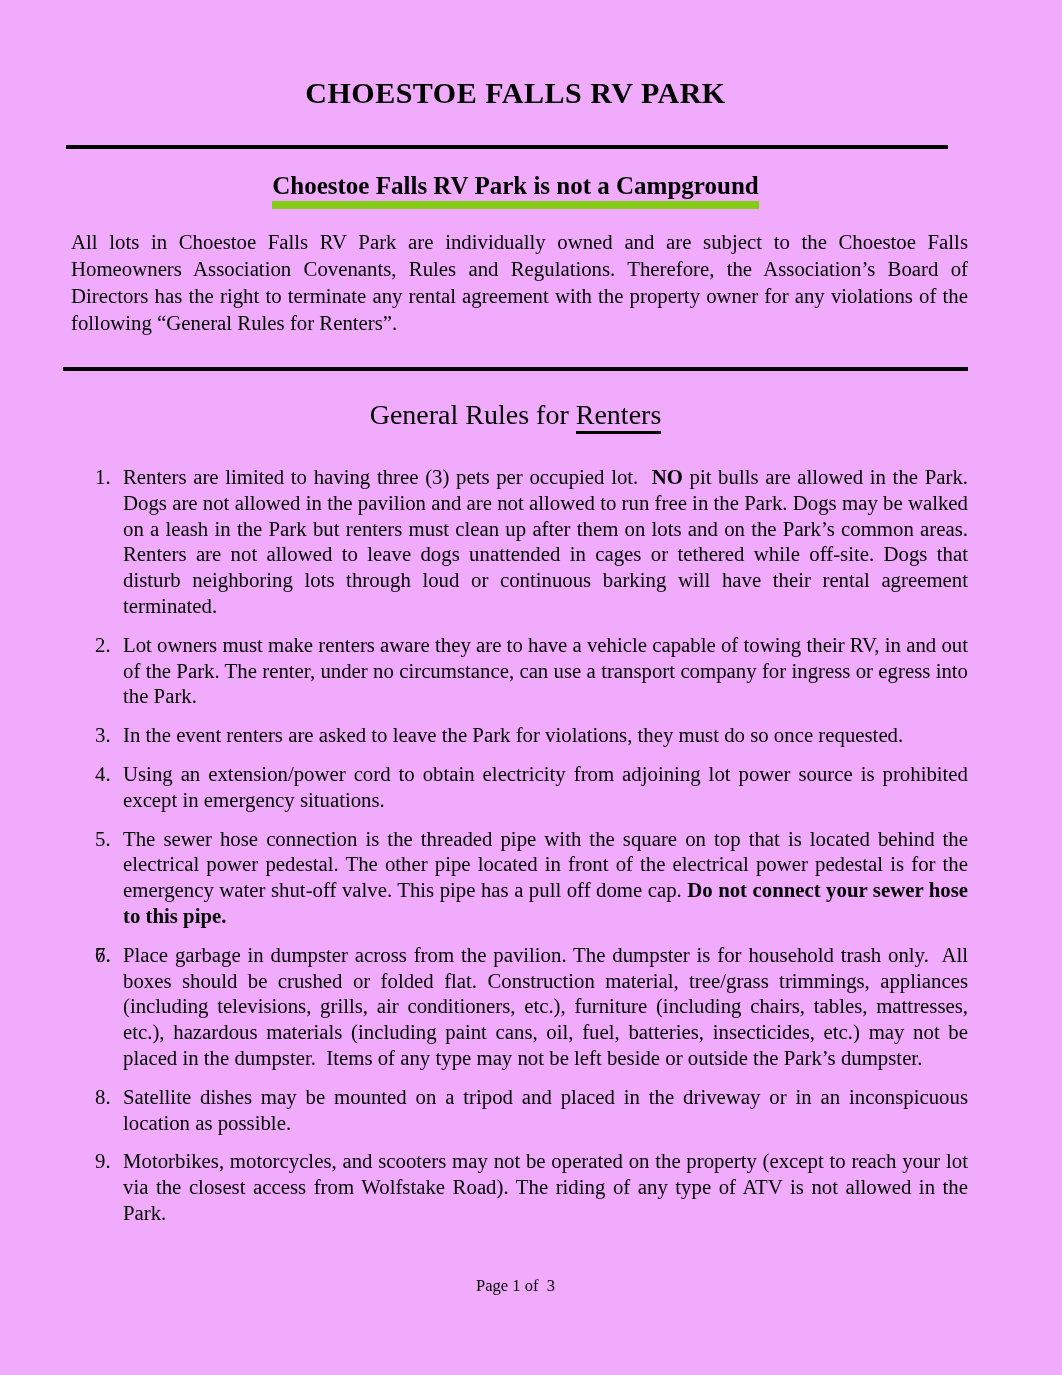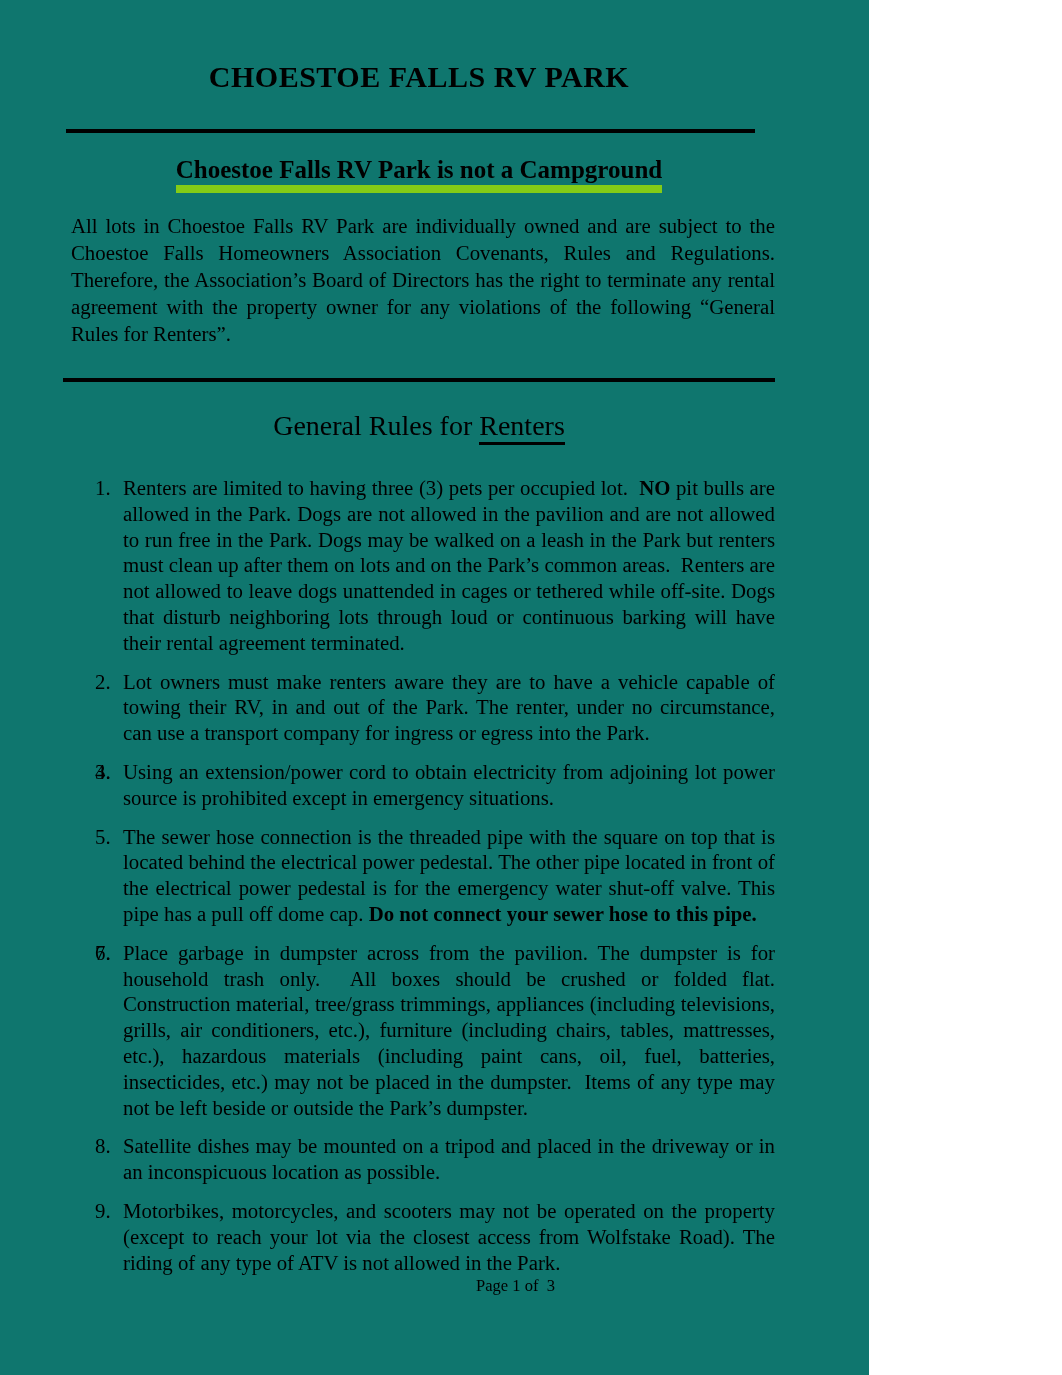--- a/index.html
+++ b/index.html
@@ -2,25 +2,25 @@
 <html><head>
 <meta charset="utf-8">
 <style>
   html, body {
     margin: 0;
     padding: 0;
     background: #ffffff;
   }
   .page {
     position: relative;
-    width: 869px;
+    width: 1062px;
     height: 1375px;
     box-sizing: border-box;
-    padding: 60px 94px 0 63px;
-    background: #0f766e;
+    padding: 76px 94px 0 63px;
+    background: #f0abfc;
     color: #000000;
     font-family: "Liberation Serif", "DejaVu Serif", serif;
     overflow: hidden;
   }
   .doc-title {
     margin: 0;
     font-size: 30px;
     line-height: 33px;
     font-weight: bold;
     text-align: center;
@@ -115,21 +115,21 @@
 
   <p class="intro">All lots in Choestoe Falls RV Park are individually owned and are subject to the Choestoe Falls Homeowners Association Covenants, Rules and Regulations. Therefore, the Association’s Board of Directors has the right to terminate any rental agreement with the property owner for any violations of the following “General Rules for Renters”.</p>
 
   <div class="divider-2"></div>
 
   <h3 class="section-heading"><span>General Rules for </span><span class="underlined">Renters</span></h3>
 
   <div class="rules">
       <div class="rule"><span class="rule-number">1.</span><span class="rule-text"><span>Renters are limited to having three (3) pets per occupied lot.  </span><b>NO</b><span> pit bulls are allowed in the Park. Dogs are not allowed in the pavilion and are not allowed to run free in the Park. Dogs may be walked on a leash in the Park but renters must clean up after them on lots and on the Park’s common areas.  Renters are not allowed to leave dogs unattended in cages or tethered while off-site. Dogs that disturb neighboring lots through loud or continuous barking will have their rental agreement terminated.</span></span></div>
       <div class="rule"><span class="rule-number">2.</span><span class="rule-text"><span>Lot owners must make renters aware they are to have a vehicle capable of towing their RV, in and out of the Park. The renter, under no circumstance, can use a transport company for ingress or egress into the Park.</span></span></div>
-      <div class="rule"><span class="rule-number">3.</span></div>
+      <div class="rule"><span class="rule-number">3.</span><span class="rule-text"><span>In the event renters are asked to leave the Park for violations, they must do so once requested.</span></span></div>
       <div class="rule"><span class="rule-number">4.</span><span class="rule-text"><span>Using an extension/power cord to obtain electricity from adjoining lot power source is prohibited except in emergency situations.</span></span></div>
       <div class="rule"><span class="rule-number">5.</span><span class="rule-text"><span>The sewer hose connection is the threaded pipe with the square on top that is located behind the electrical power pedestal. The other pipe located in front of the electrical power pedestal is for the emergency water shut-off valve. This pipe has a pull off dome cap. </span><b>Do not connect your sewer hose to this pipe.</b></span></div>
       <div class="rule"><span class="rule-number">6.</span></div>
       <div class="rule"><span class="rule-number">7.</span><span class="rule-text"><span>Place garbage in dumpster across from the pavilion. The dumpster is for household trash only.  All boxes should be crushed or folded flat. Construction material, tree/grass trimmings, appliances (including televisions, grills, air conditioners, etc.), furniture (including chairs, tables, mattresses, etc.), hazardous materials (including paint cans, oil, fuel, batteries, insecticides, etc.) may not be placed in the dumpster.  Items of any type may not be left beside or outside the Park’s dumpster.</span></span></div>
       <div class="rule"><span class="rule-number">8.</span><span class="rule-text"><span>Satellite dishes may be mounted on a tripod and placed in the driveway or in an inconspicuous location as possible.</span></span></div>
       <div class="rule"><span class="rule-number">9.</span><span class="rule-text"><span>Motorbikes, motorcycles, and scooters may not be operated on the property (except to reach your lot via the closest access from Wolfstake Road). The riding of any type of ATV is not allowed in the Park.</span></span></div>
     </div>
 
   <div class="page-footer">Page 1 of  3</div>
 

